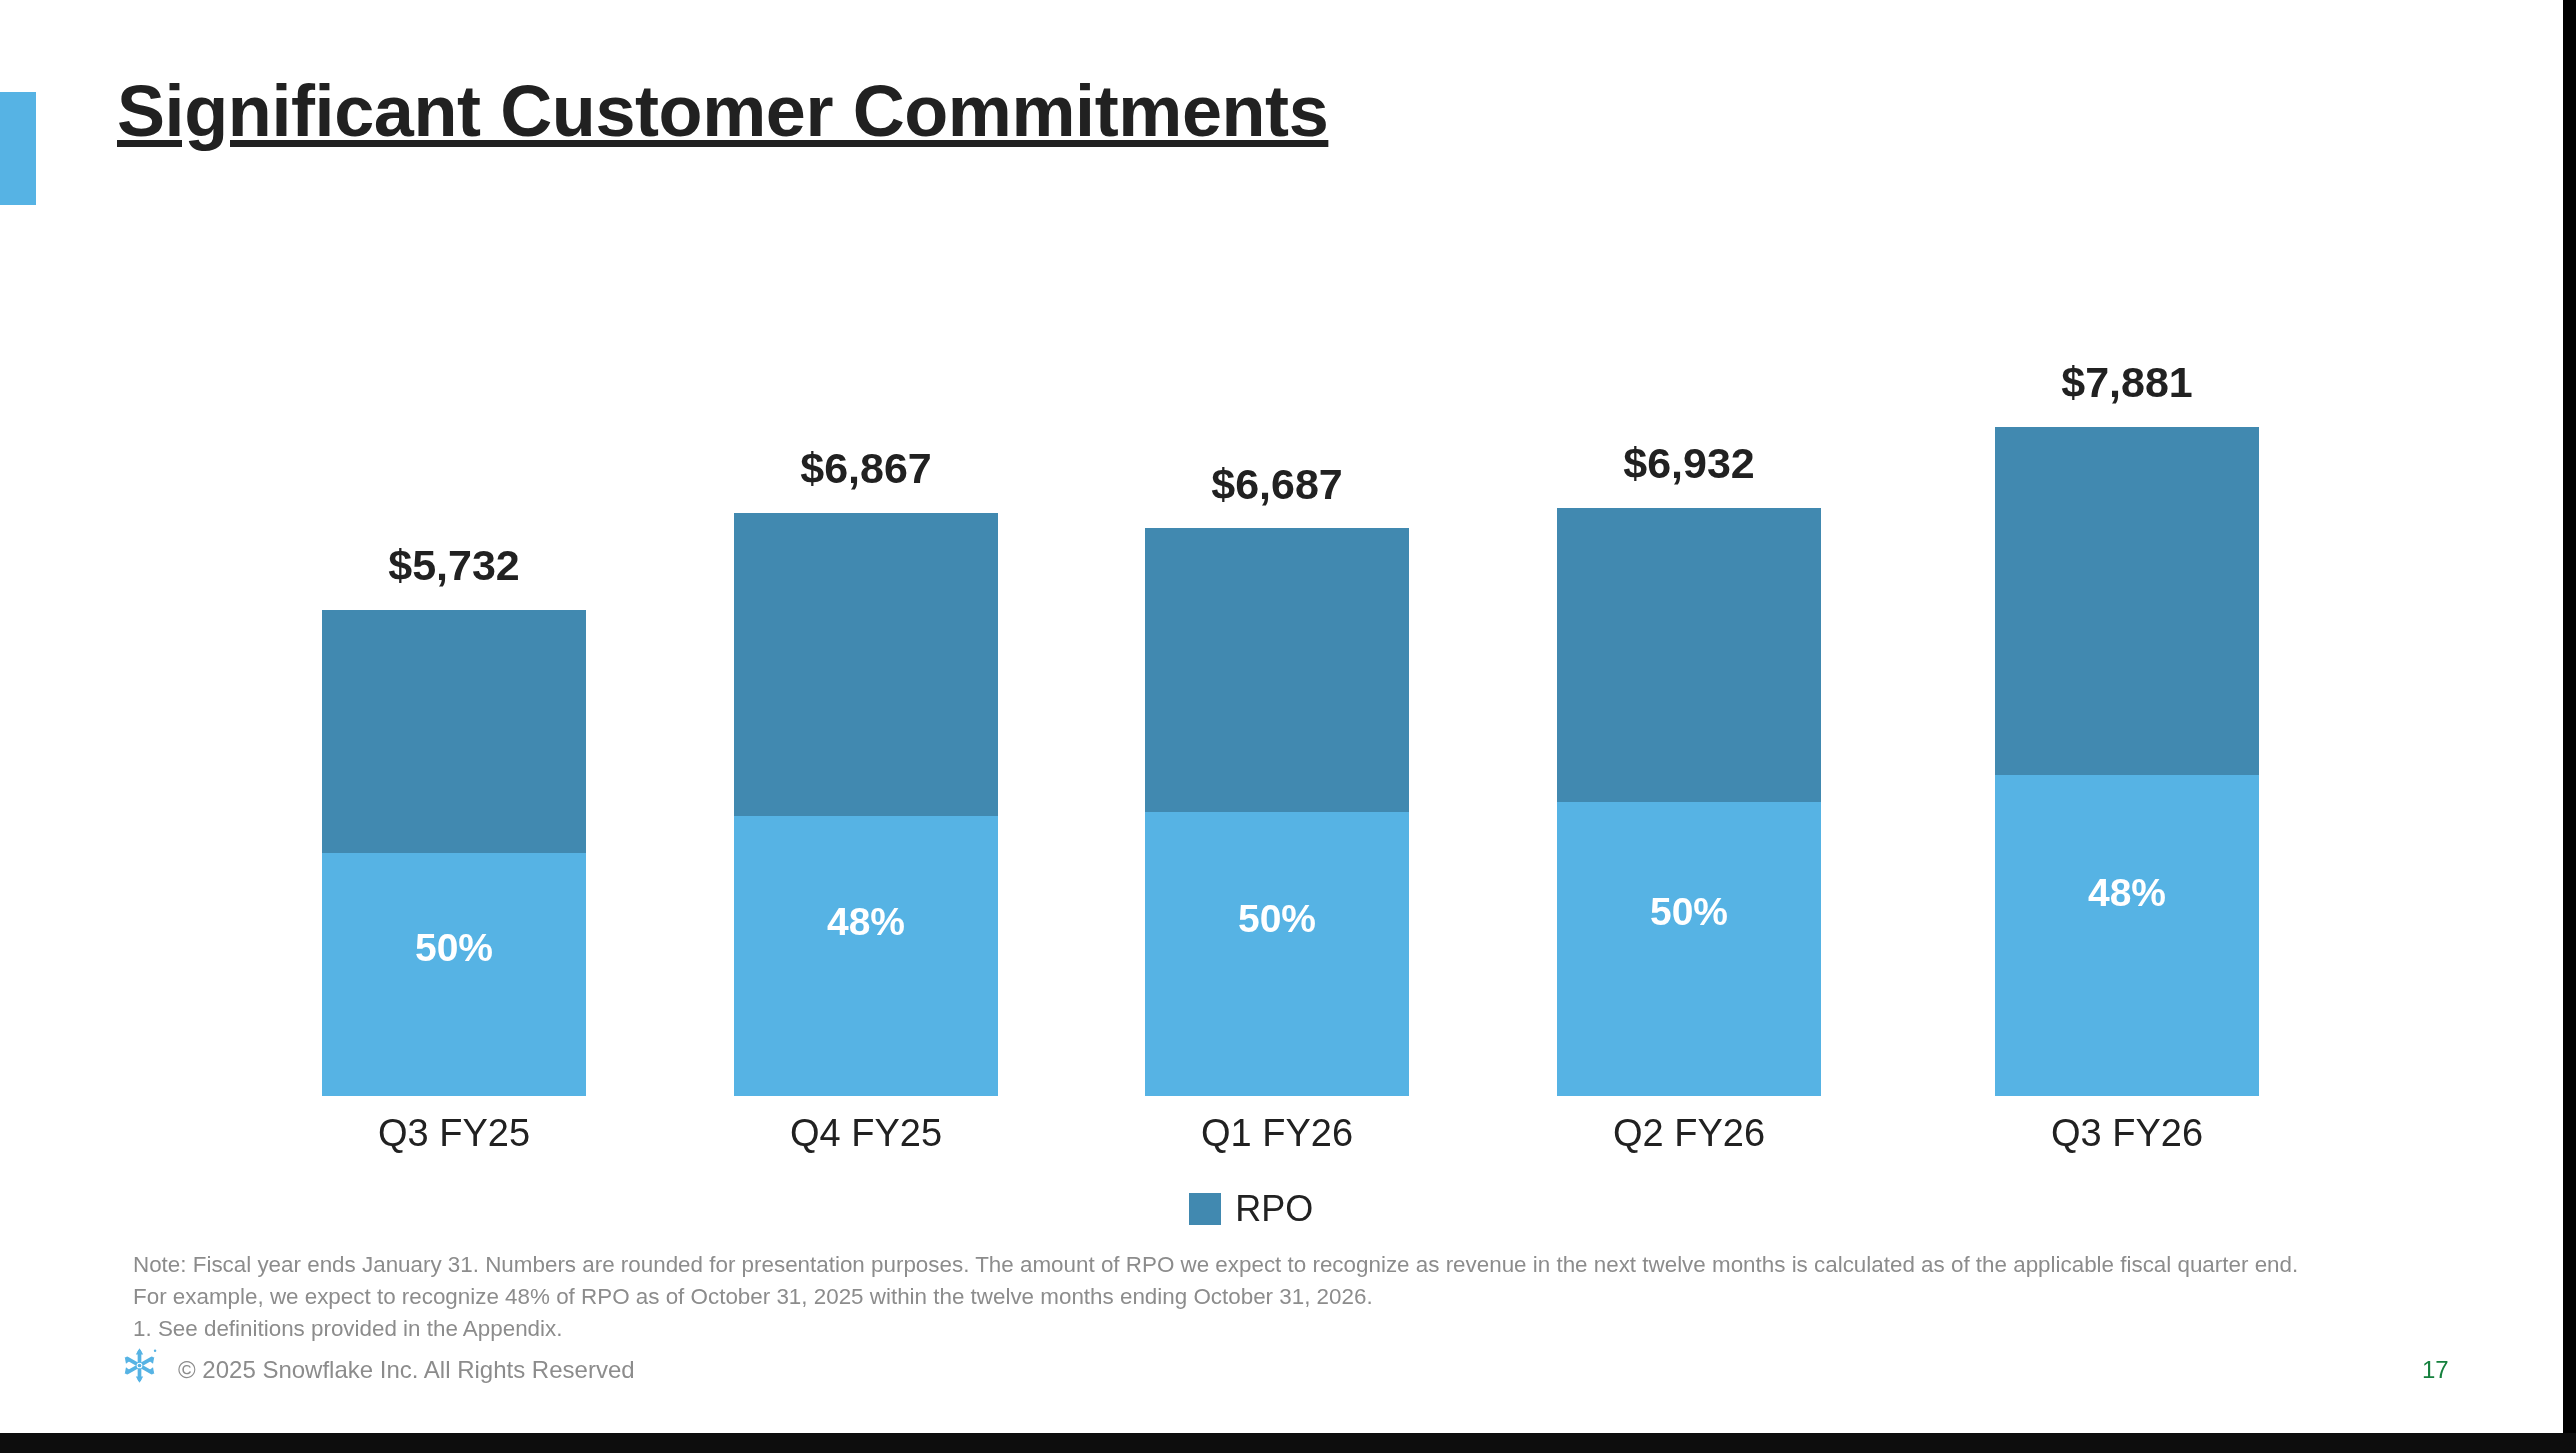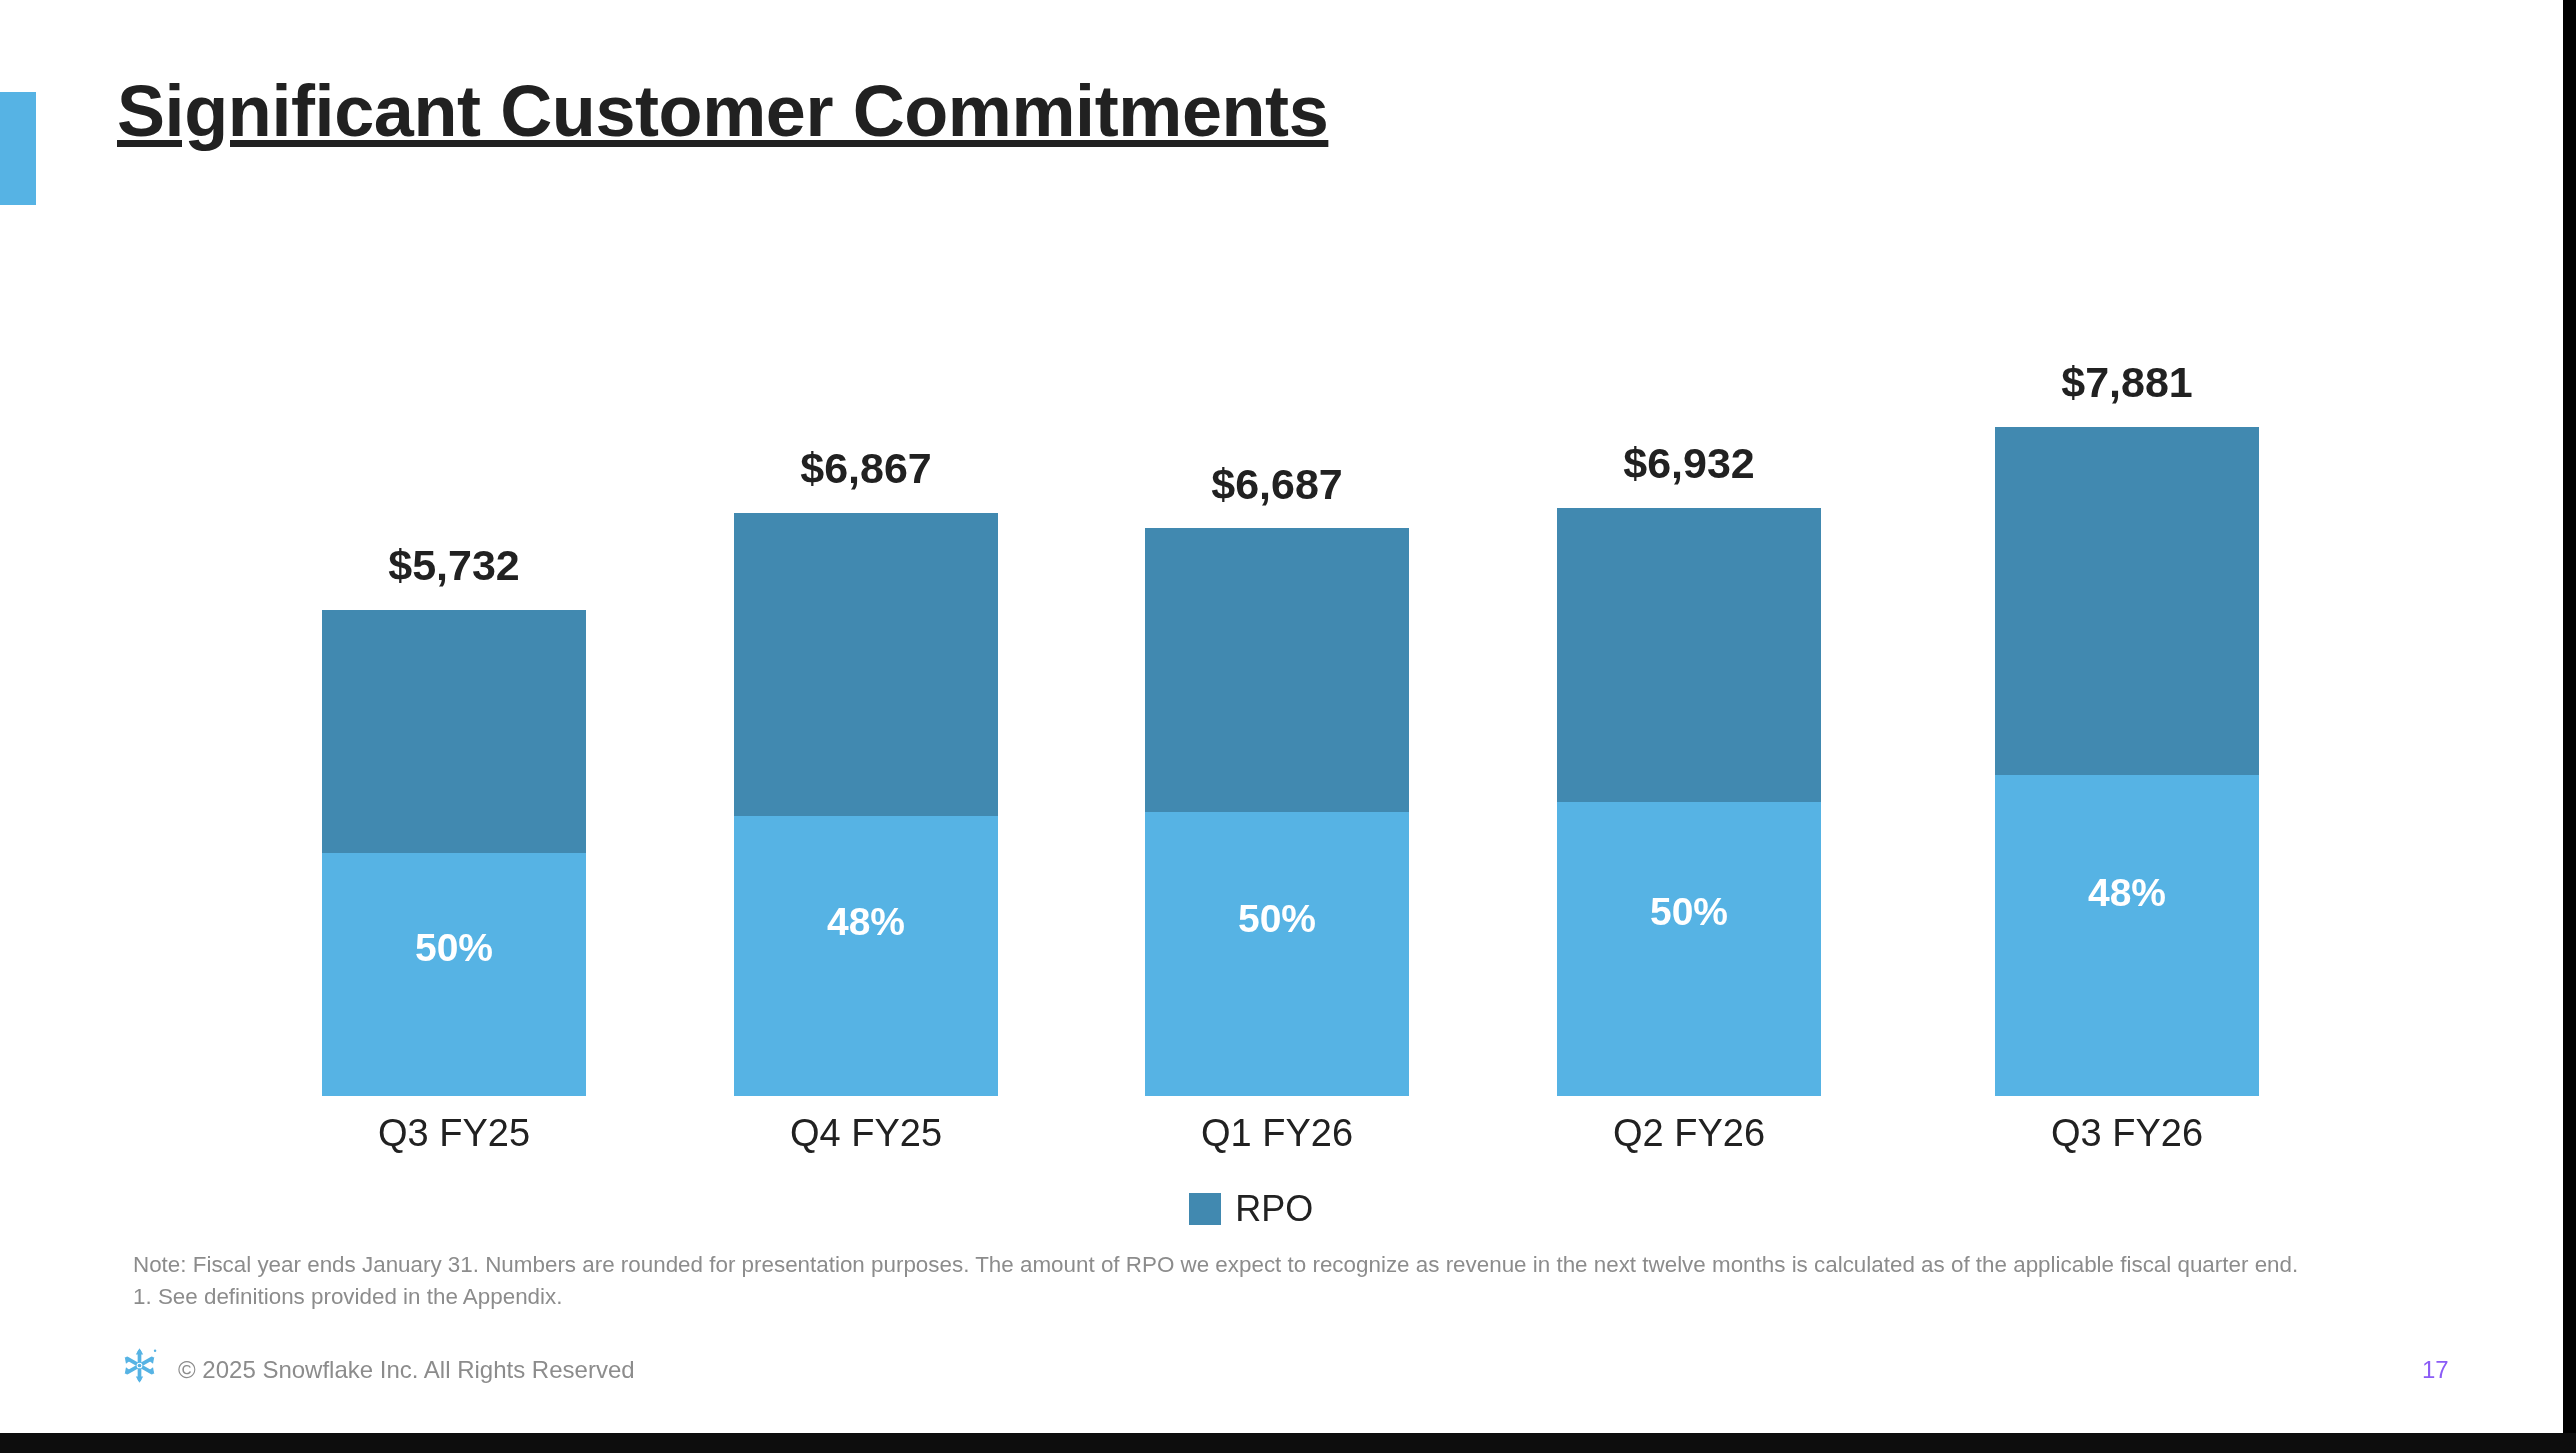--- a/index.html
+++ b/index.html
@@ -182,21 +182,21 @@
     left: 178px;
     top: 1356px;
     font-size: 24px;
     color: #8c8c8c;
   }
   #page-number {
     position: absolute;
     left: 2422px;
     top: 1356px;
     font-size: 24px;
-    color: #8b5cf6;
+    color: #15803d;
   }
 </style>
 </head>
 <body>
 
 <div id="slide">
 
   <div id="accent-bar"></div>
 
   <div id="page-title">Significant Customer Commitments</div>
@@ -250,20 +250,21 @@
     <div id="legend">
         <div class="legend-item">
           <span class="legend-swatch" style="background: rgb(65, 137, 176);"></span>
           <span class="legend-text">RPO</span>
         </div>
       </div>
   </div>
 
   <div id="footnotes">
     <div>Note: Fiscal year ends January 31. Numbers are rounded for presentation purposes. The amount of RPO we expect to recognize as revenue in the next twelve months is calculated as of the applicable fiscal quarter end.</div>
+    <div>For example, we expect to recognize 48% of RPO as of October 31, 2025 within the twelve months ending October 31, 2026.</div>
     <div>1.  See definitions provided in the Appendix.</div>
   </div>
 
   <div id="footer-logo">
     <svg viewBox="0 0 100 100" width="41" height="41" aria-hidden="true">
       <g stroke="#56b3e4" stroke-width="9" stroke-linecap="round" fill="none">
         <line x1="50" y1="16" x2="50" y2="84"></line>
         <line x1="20.6" y1="33" x2="79.4" y2="67"></line>
         <line x1="20.6" y1="67" x2="79.4" y2="33"></line>
       </g>

